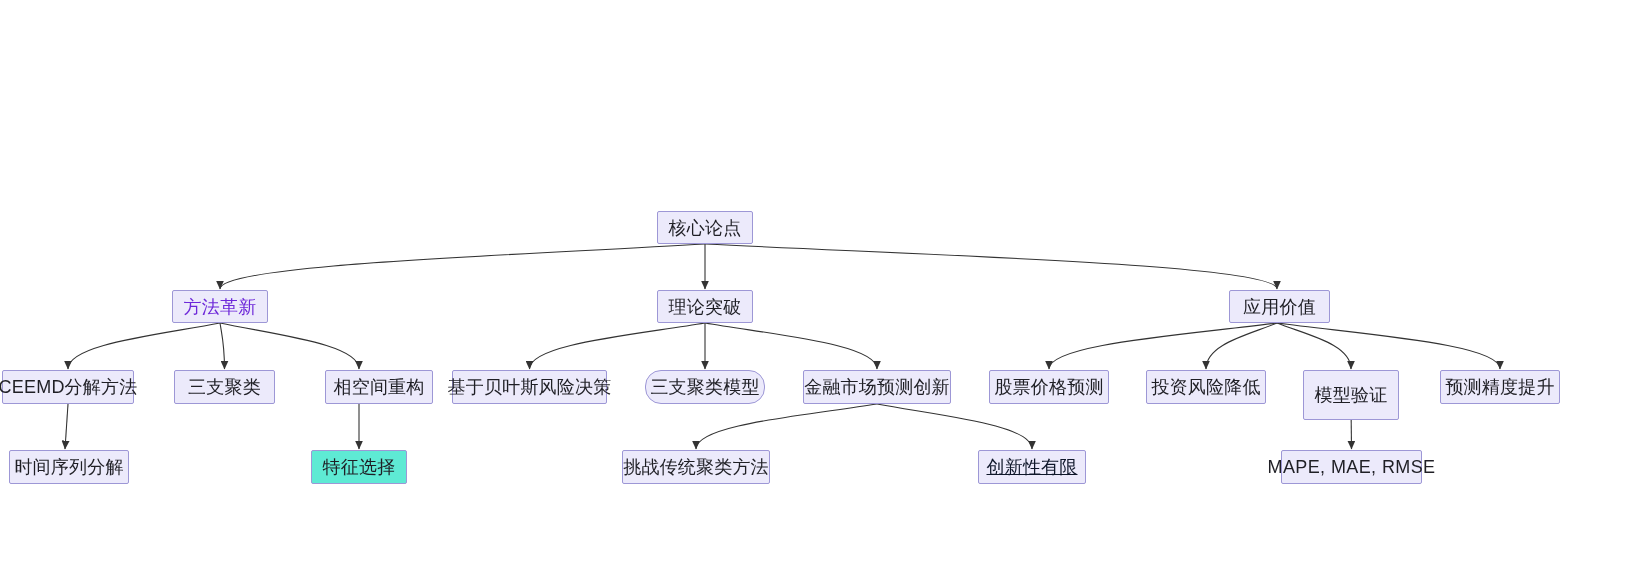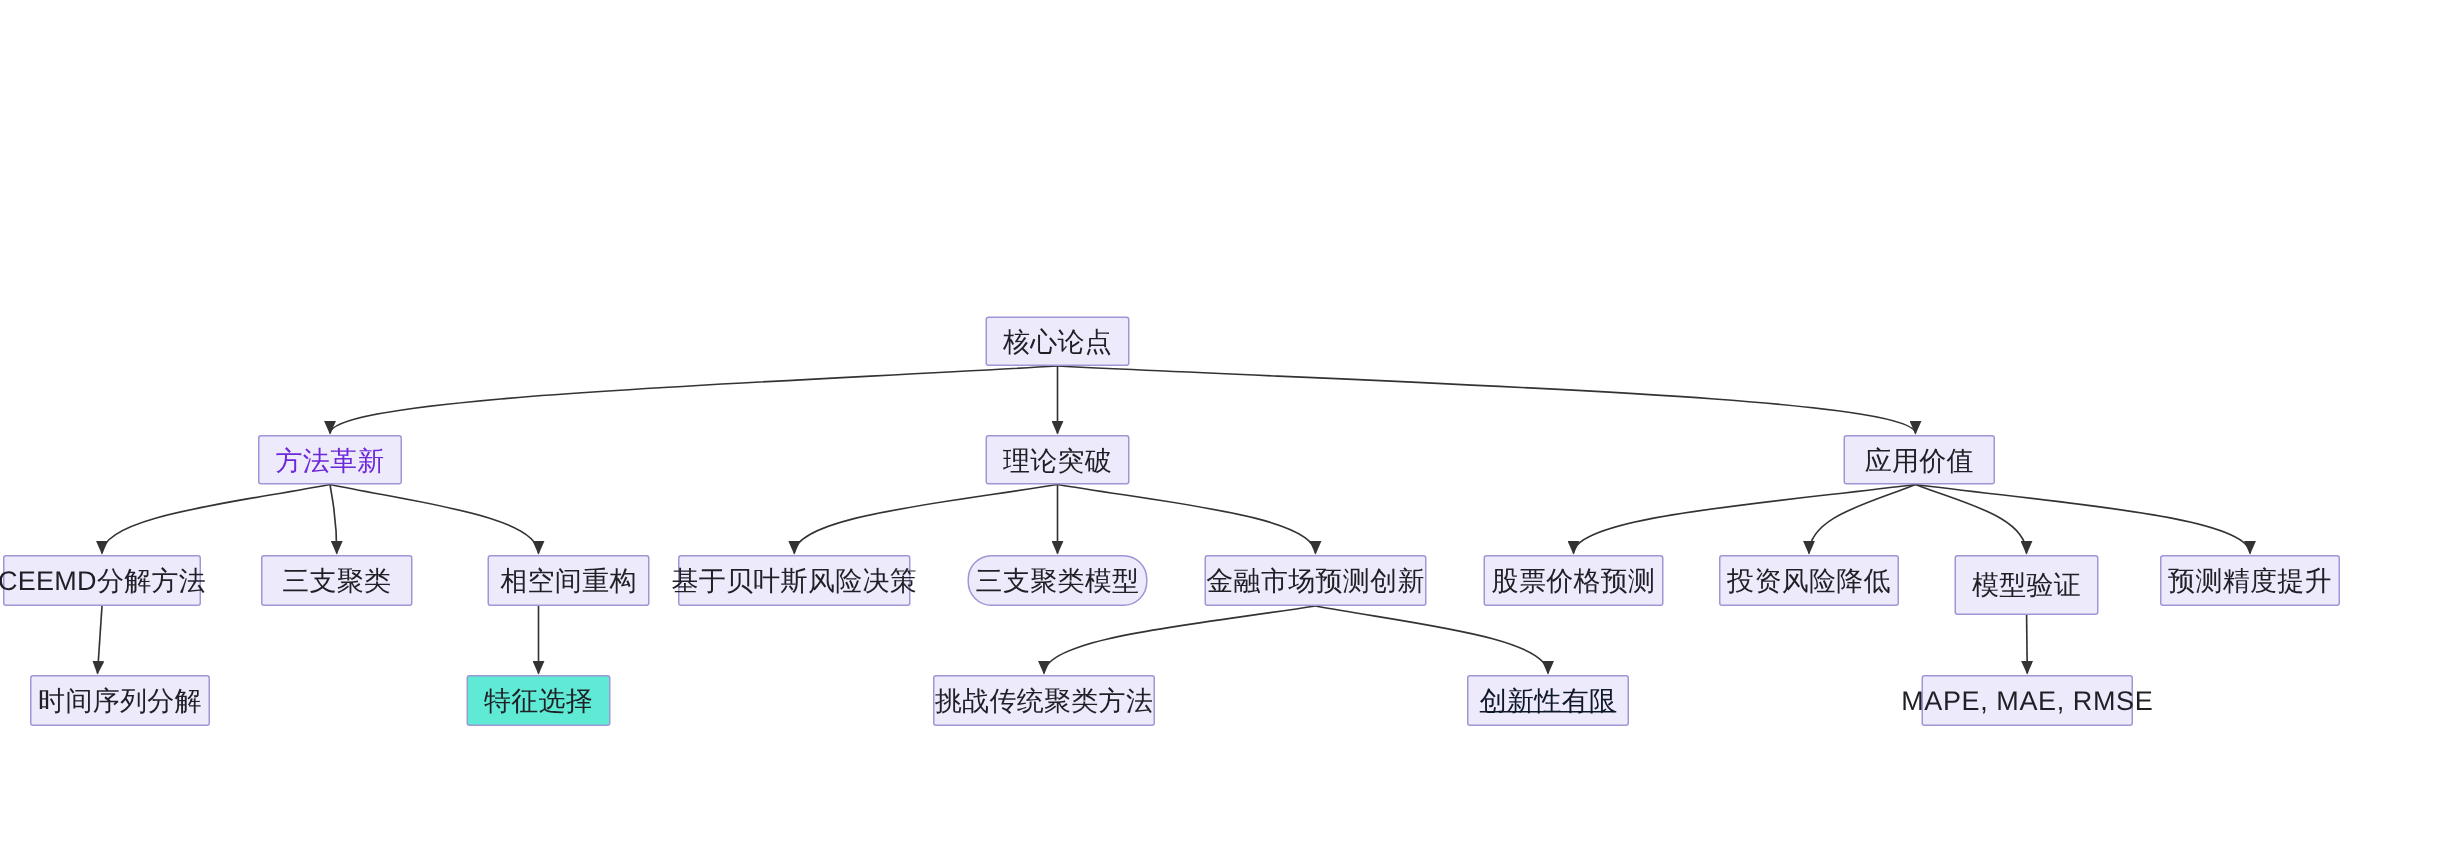--- a/index.html
+++ b/index.html
@@ -118,27 +118,27 @@
       </div>
       <div class="node" style="left: 989px; top: 370px; width: 120px; height: 34px; background: rgb(236, 234, 251); border-color: rgb(157, 151, 214); color: rgb(31, 31, 37);">
         <span class="node-label">股票价格预测</span>
       </div>
       <div class="node" style="left: 803px; top: 370px; width: 148px; height: 34px; background: rgb(236, 234, 251); border-color: rgb(157, 151, 214); color: rgb(31, 31, 37);">
         <span class="node-label">金融市场预测创新</span>
       </div>
       <div class="node" style="left: 1146px; top: 370px; width: 120px; height: 34px; background: rgb(236, 234, 251); border-color: rgb(157, 151, 214); color: rgb(31, 31, 37);">
         <span class="node-label">投资风险降低</span>
       </div>
-      <div class="node" style="left: 1303px; top: 370px; width: 96px; height: 40px; background: rgb(236, 234, 251); border-color: rgb(157, 151, 214); color: rgb(31, 31, 37);">
+      <div class="node" style="left: 1303px; top: 370px; width: 96px; height: 50px; background: rgb(236, 234, 251); border-color: rgb(157, 151, 214); color: rgb(31, 31, 37);">
         <span class="node-label">模型验证</span>
       </div>
       <div class="node" style="left: 1440px; top: 370px; width: 120px; height: 34px; background: rgb(236, 234, 251); border-color: rgb(157, 151, 214); color: rgb(31, 31, 37); text-align: right;">
         <span class="node-label">预测精度提升</span>
       </div>
-      <div class="node" style="left: 20px; top: 450px; width: 120px; height: 34px; background: rgb(236, 234, 251); border-color: rgb(157, 151, 214); color: rgb(31, 31, 37);">
+      <div class="node" style="left: 9px; top: 450px; width: 120px; height: 34px; background: rgb(236, 234, 251); border-color: rgb(157, 151, 214); color: rgb(31, 31, 37);">
         <span class="node-label">时间序列分解</span>
       </div>
       <div class="node" style="left: 311px; top: 450px; width: 96px; height: 34px; background: #5eead4; border-color: rgb(157, 151, 214); color: rgb(31, 31, 37);">
         <span class="node-label">特征选择</span>
       </div>
       <div class="node" style="left: 622px; top: 450px; width: 148px; height: 34px; background: rgb(236, 234, 251); border-color: rgb(157, 151, 214); color: rgb(31, 31, 37);">
         <span class="node-label">挑战传统聚类方法</span>
       </div>
       <div class="node" style="left: 978px; top: 450px; width: 108px; height: 34px; background: rgb(236, 234, 251); border-color: rgb(157, 151, 214); color: #0f172a; text-decoration: underline;">
         <span class="node-label">创新性有限</span>

